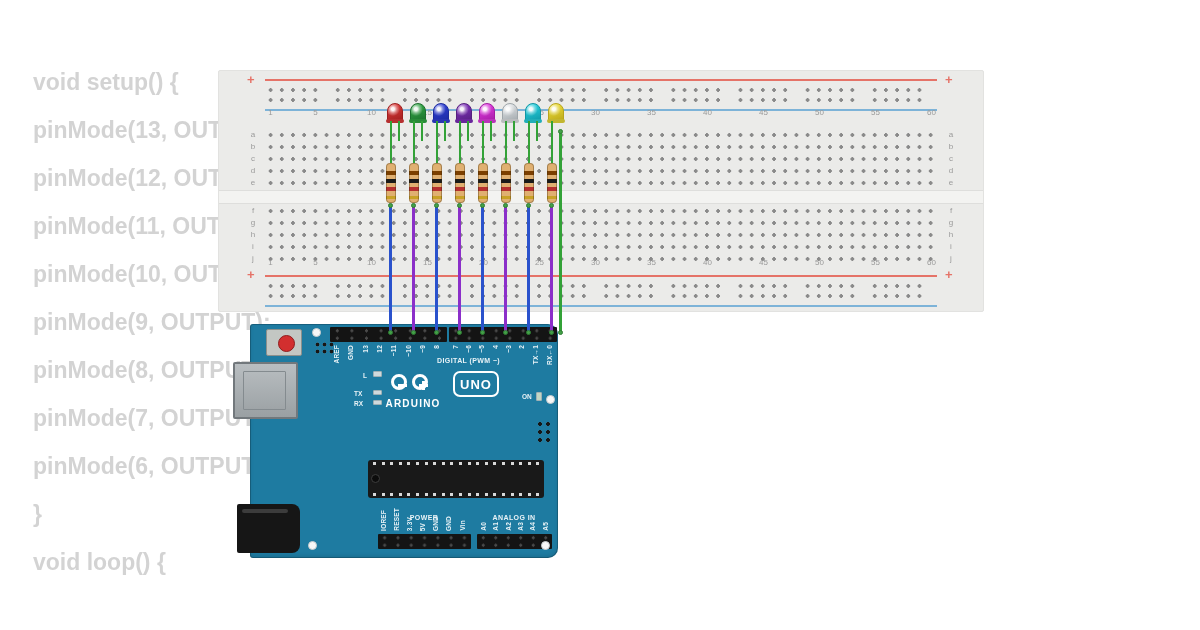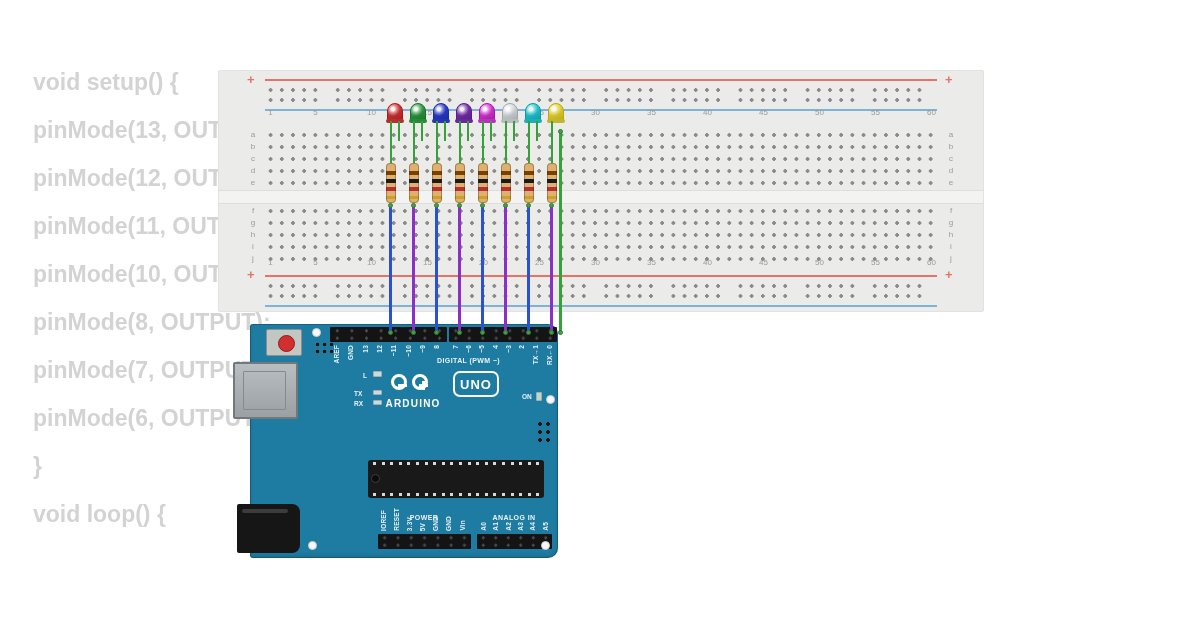--- a/index.html
+++ b/index.html
@@ -117,20 +117,21 @@
 </style>
 </head>
 <body>
 
 <div id="code-layer">
     <div class="code-line">void setup() {</div>
     <div class="code-line">pinMode(13, OUTPUT);</div>
     <div class="code-line">pinMode(12, OUTPUT);</div>
     <div class="code-line">pinMode(11, OUTPUT);</div>
     <div class="code-line">pinMode(10, OUTPUT);</div>
+    <div class="code-line">pinMode(9, OUTPUT);</div>
     <div class="code-line">pinMode(8, OUTPUT);</div>
     <div class="code-line">pinMode(7, OUTPUT);</div>
     <div class="code-line">pinMode(6, OUTPUT);</div>
     <div class="code-line">}</div>
     <div class="code-line"></div>
     <div class="code-line">void loop() {</div>
   </div>
 
 <div id="breadboard">
   <span class="plus-sign plus-tl">+</span>

